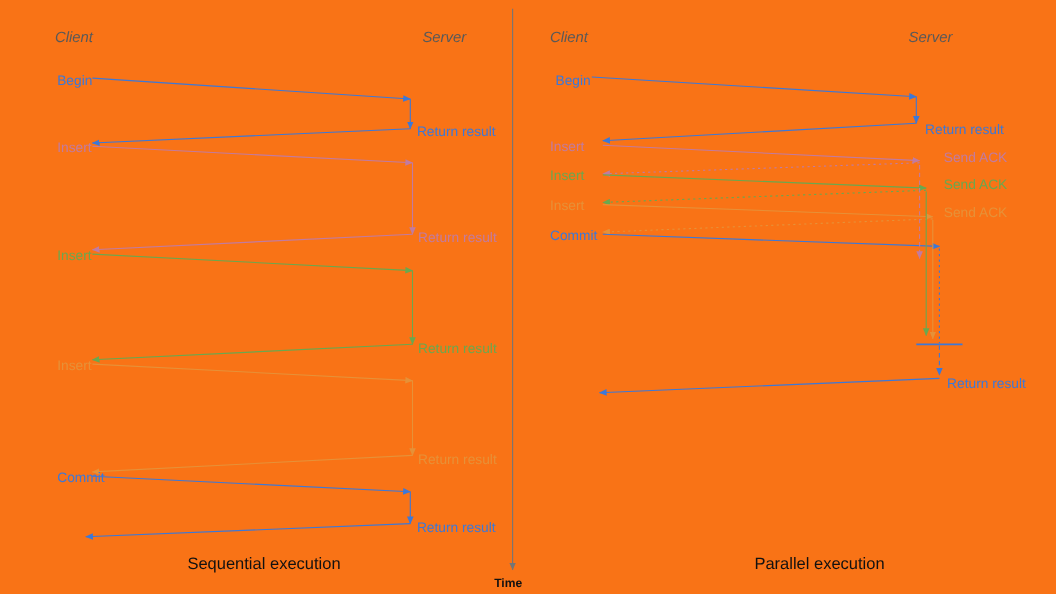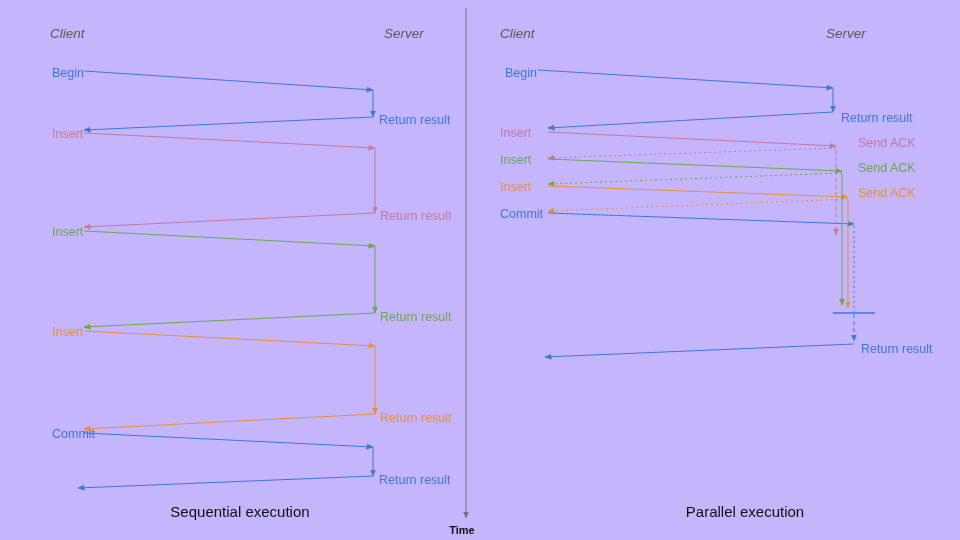--- a/index.html
+++ b/index.html
@@ -1,16 +1,16 @@
 <!DOCTYPE html>
 <html><head>
 <meta charset="utf-8">
 <style>
   html,body{margin:0;padding:0;background:#ffffff;}
-  .stage{position:relative;width:960px;height:540px;background:#c4b5fd;overflow:hidden;
+  .stage{position:relative;width:960px;height:540px;background:#f97316;overflow:hidden;
          font-family:"Liberation Sans",sans-serif;}
   svg{display:block;}
   text{font-family:"Liberation Sans",sans-serif;}
   .hdr{font-size:13.5px;font-style:italic;fill:#595959;}
   .lbl{font-size:12.5px;}
   .title{font-size:15px;fill:#111111;}
   .time{font-size:11px;font-weight:bold;fill:#111111;}
   .tb{fill:#3c78d8;} .tp{fill:#c27ba0;} .tg{fill:#6aa84f;} .to{fill:#e69138;}
   .sb{stroke:#3c78d8;} .sp{stroke:#c27ba0;} .sg{stroke:#6aa84f;} .so{stroke:#e69138;}
   .sx{stroke:#757575;}

